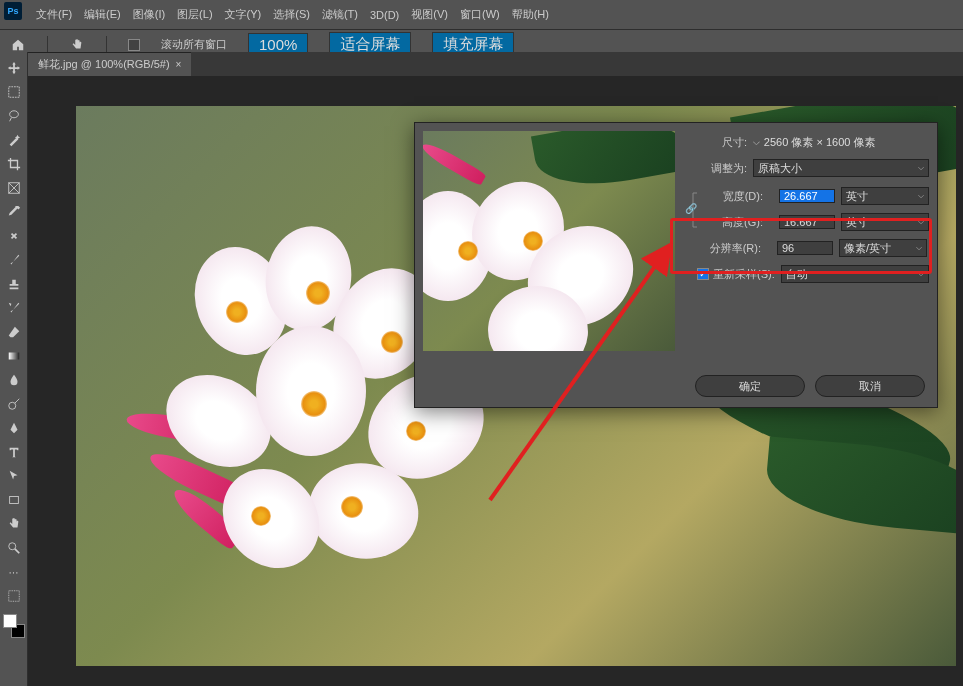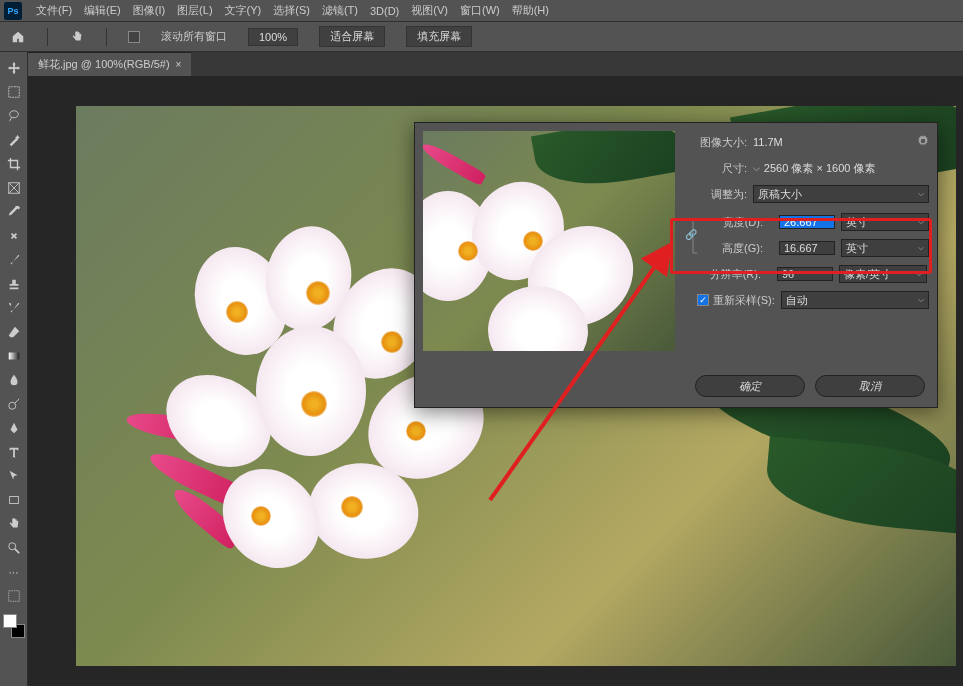--- a/index.html
+++ b/index.html
@@ -1,26 +1,26 @@
 <!DOCTYPE html>
 <html><head>
 <meta charset="utf-8">
 <style>
 * { margin: 0; padding: 0; box-sizing: border-box; font-family: "Microsoft YaHei", sans-serif; }
 body { background: #535353; width: 963px; height: 686px; overflow: hidden; position: relative; }
 
-.menubar { background: #535353; height: 22px; display: flex; align-items: center; padding-left: 30px; font-size: 11px; color: #ccc; border-bottom: 1px solid #2e2e2e; }
+.menubar { background: #535353; height: 30px; display: flex; align-items: center; padding-left: 30px; font-size: 11px; color: #ccc; border-bottom: 1px solid #2e2e2e; }
 .menubar span { padding: 0 6px; cursor: pointer; }
 .ps-logo { position: absolute; left: 4px; top: 2px; width: 18px; height: 18px; background: #001e36; color: #31a8ff; font-size: 9px; font-weight: bold; display: flex; align-items: center; justify-content: center; border-radius: 2px; }
 
 .optionsbar { background: #535353; height: 30px; display: flex; align-items: center; padding-left: 10px; gap: 21px; border-bottom: 1px solid #2e2e2e; font-size: 11px; color: #ccc; }
 .home-icon { width: 16px; height: 16px; display: flex; align-items: center; justify-content: center; cursor: pointer; }
 .hand-icon { width: 16px; height: 16px; display: flex; align-items: center; justify-content: center; cursor: pointer; }
 .chk { width: 12px; height: 12px; border: 1px solid #888; background: #424242; }
-.opt-btn { border: 1px solid #333; background: #404040; padding: 2px 10px; font-size: 11px; color: #ddd; cursor: pointer; }
+.opt-btn { border: 1px solid #333; background: #0369a1; padding: 2px 10px; font-size: 15px; color: #ddd; cursor: pointer; }
 
 .toolbar { position: absolute; left: 0; top: 52px; width: 28px; background: #535353; height: 634px; border-right: 1px solid #2e2e2e; display: flex; flex-direction: column; align-items: center; padding-top: 4px; }
 .tool { width: 22px; height: 22px; margin: 1px 0; display: flex; align-items: center; justify-content: center; color: #ccc; cursor: pointer; font-size: 13px; }
 .swatches { margin-top: 6px; position: relative; width: 22px; height: 24px; }
 .swatch-fg { position: absolute; width: 14px; height: 14px; background: #fff; border: 1px solid #888; left: 0; top: 0; z-index: 2; }
 .swatch-bg { position: absolute; width: 14px; height: 14px; background: #000; border: 1px solid #888; right: 0; bottom: 0; }
 
 .tabbar { position: absolute; left: 28px; top: 52px; right: 0; height: 24px; background: #383838; display: flex; align-items: center; font-size: 11px; color: #ccc; }
 .tab { padding: 4px 10px; background: #535353; border-top: 1px solid #222; display: flex; align-items: center; gap: 6px; }
 .tab-close { font-size: 10px; cursor: pointer; }
@@ -51,21 +51,21 @@
 .field-gear { margin-left: auto; cursor: pointer; opacity: 0.8; }
 .dim-chev { font-size: 9px; margin-right: 4px; cursor: pointer; opacity: 0.8; }
 .link-bracket { position: relative; width: 18px; height: 50px; margin-right: 2px; }
 .link-icon { position: absolute; left: 2px; top: 18px; font-size: 10px; color: #aaa; }
 .chk2 { width: 12px; height: 12px; border: 1px solid #888; background: #1473e6; display: inline-flex; align-items: center; justify-content: center; margin-right: 4px; }
 .chk2::after { content: "✓"; font-size: 9px; color: #fff; }
 .highlight { position: absolute; border: 3px solid #e02020; border-radius: 3px; pointer-events: none; }
 .hl1 { left: 670px; top: 218px; width: 262px; height: 56px; }
 .arrow-line { position: absolute; pointer-events: none; }
 
-.dlg-buttons { position: absolute; bottom: 10px; right: 12px; display: flex; gap: 10px; font-style: italic; }
+.dlg-buttons { position: absolute; bottom: 10px; right: 12px; display: flex; gap: 10px; }
 .dlg-btn { width: 110px; height: 22px; background: #3f3f3f; border: 1px solid #222; border-radius: 11px; color: #ddd; font-size: 11px; display: flex; align-items: center; justify-content: center; cursor: pointer; }
 </style>
 </head>
 <body>
 
 <div class="ps-logo">Ps</div>
 
 <div class="menubar">
   <span>文件(F)</span>
   <span>编辑(E)</span>
@@ -271,29 +271,20 @@
       <div class="pink-bud" style="left:-5px; top:25px; width:70px; height:14px; transform:rotate(30deg);"></div>
       <div class="petal" style="left:-20px; top:60px; width:90px; height:110px;"></div>
       <div class="petal" style="left:50px; top:50px; width:90px; height:100px; transform:rotate(25deg);"></div>
       <div class="petal" style="left:110px; top:90px; width:95px; height:110px; transform:rotate(55deg);"></div>
       <div class="petal" style="left:70px; top:150px; width:90px; height:100px; transform:rotate(95deg);"></div>
       <div class="center-y" style="left:35px; top:110px; width:20px; height:20px;"></div>
       <div class="center-y" style="left:100px; top:100px; width:20px; height:20px;"></div>
     </div>
     <div class="fields">
       <div class="field-row">
-        <div class="field-label">图像大小:</div>
-        <div class="field-val">11.7M</div>
-        <div class="field-gear">
-          <svg width="12" height="12" viewBox="0 0 16 16">
-              <path fill="#ccc" d="M8 5a3 3 0 100 6 3 3 0 000-6zM8 0l1 2 2-1 1 2 2 1-1 2 2 1-2 1 1 2-2 1-1 2-2-1-1 2-1-2-2 1-1-2-2-1 1-2-2-1 2-1-1-2 2-1 1-2 2 1z" opacity="0.8"></path>
-            </svg>
-        </div>
-      </div>
-      <div class="field-row">
         <div class="field-label">尺寸:</div>
         <span class="dim-chev">⌵</span>
         <div class="field-val">2560 像素 × 1600 像素</div>
       </div>
       <div class="field-row">
         <div class="field-label">调整为:</div>
         <div class="sel-box" style="flex:1;gap:48px;">
           <span>原稿大小</span>
           <span class="chev">⌵</span>
         </div>

